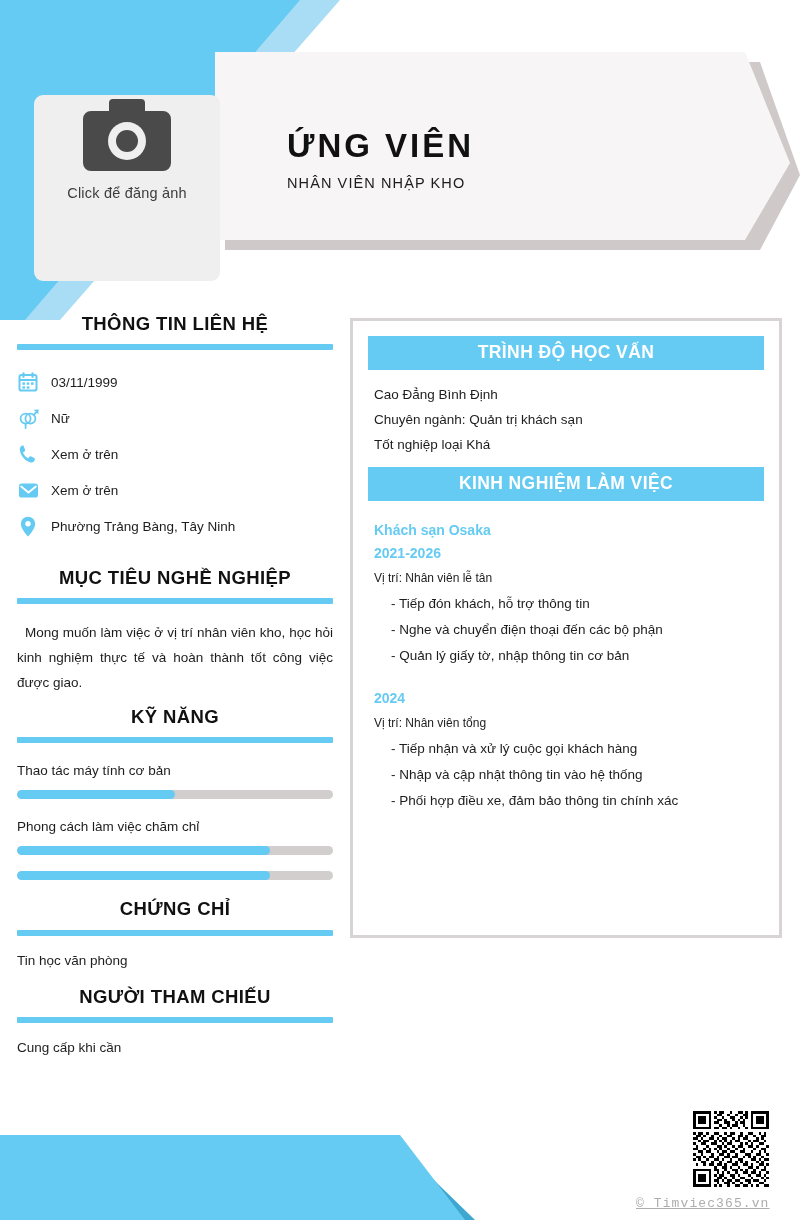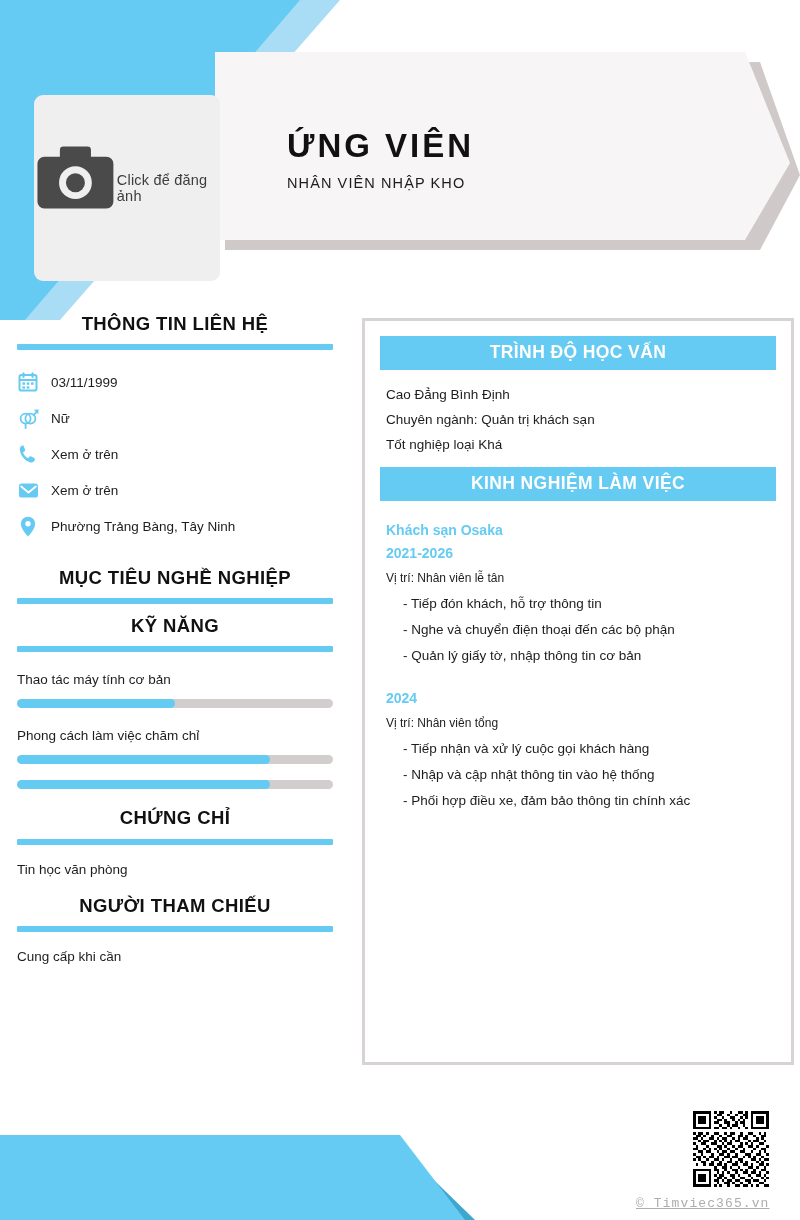--- a/index.html
+++ b/index.html
@@ -23,23 +23,23 @@
   .photo-box {
     position: absolute;
     left: 34px;
     top: 95px;
     width: 186px;
     height: 186px;
     background: #efefef;
     border-radius: 9px;
     box-sizing: border-box;
     display: flex;
-    flex-direction: row;
+    flex-direction: column;
     align-items: center;
-    justify-content: flex-end;
+    justify-content: flex-start;
   }
   .cam-icon { width: 96px; height: 76px; margin-bottom: 14px; }
   .photo-label {
     font-size: 14.5px;
     color: #3d3d3d;
     letter-spacing: .2px;
   }
 
   .hdr-text {
     position: absolute;
@@ -143,25 +143,24 @@
   .gap-lg { height: 22px; }
   .gap-md { height: 17px; }
   .gap-sm { height: 10px; }
 
   
   .right-panel {
     position: absolute;
     left: 350px;
     top: 318px;
     width: 432px;
-    height: 747px;
+    height: 620px;
     border: 3px solid #d8d4d4;
     box-sizing: border-box;
     background: #ffffff;
-    margin-left: 12px;
   }
   .right-inner { padding: 15px 15px 0 15px; }
 
   .band {
     background: #66cbf2;
     color: #ffffff;
     font-size: 17.5px;
     font-weight: bold;
     letter-spacing: .4px;
     text-align: center;
@@ -319,20 +318,21 @@
         <span class="c-txt">Phường Trảng Bàng, Tây Ninh</span>
       </div>
 
     </div>
   </div>
 
   <div class="gap-lg"></div>
   <div>
     <h2 class="sec-head">MỤC TIÊU NGHỀ NGHIỆP</h2>
     <div class="sec-rule"></div>
+    <p class="objective">Mong muốn làm việc ở vị trí nhân viên kho, học hỏi kinh nghiệm thực tế và hoàn thành tốt công việc được giao.</p>
   </div>
 
   <div class="gap-sm"></div>
   <div>
     <h2 class="sec-head">KỸ NĂNG</h2>
     <div class="sec-rule"></div>
 
     <div class="skill-block">
       <div class="skill-name">Thao tác máy tính cơ bản</div>
       <div class="bar-track">

